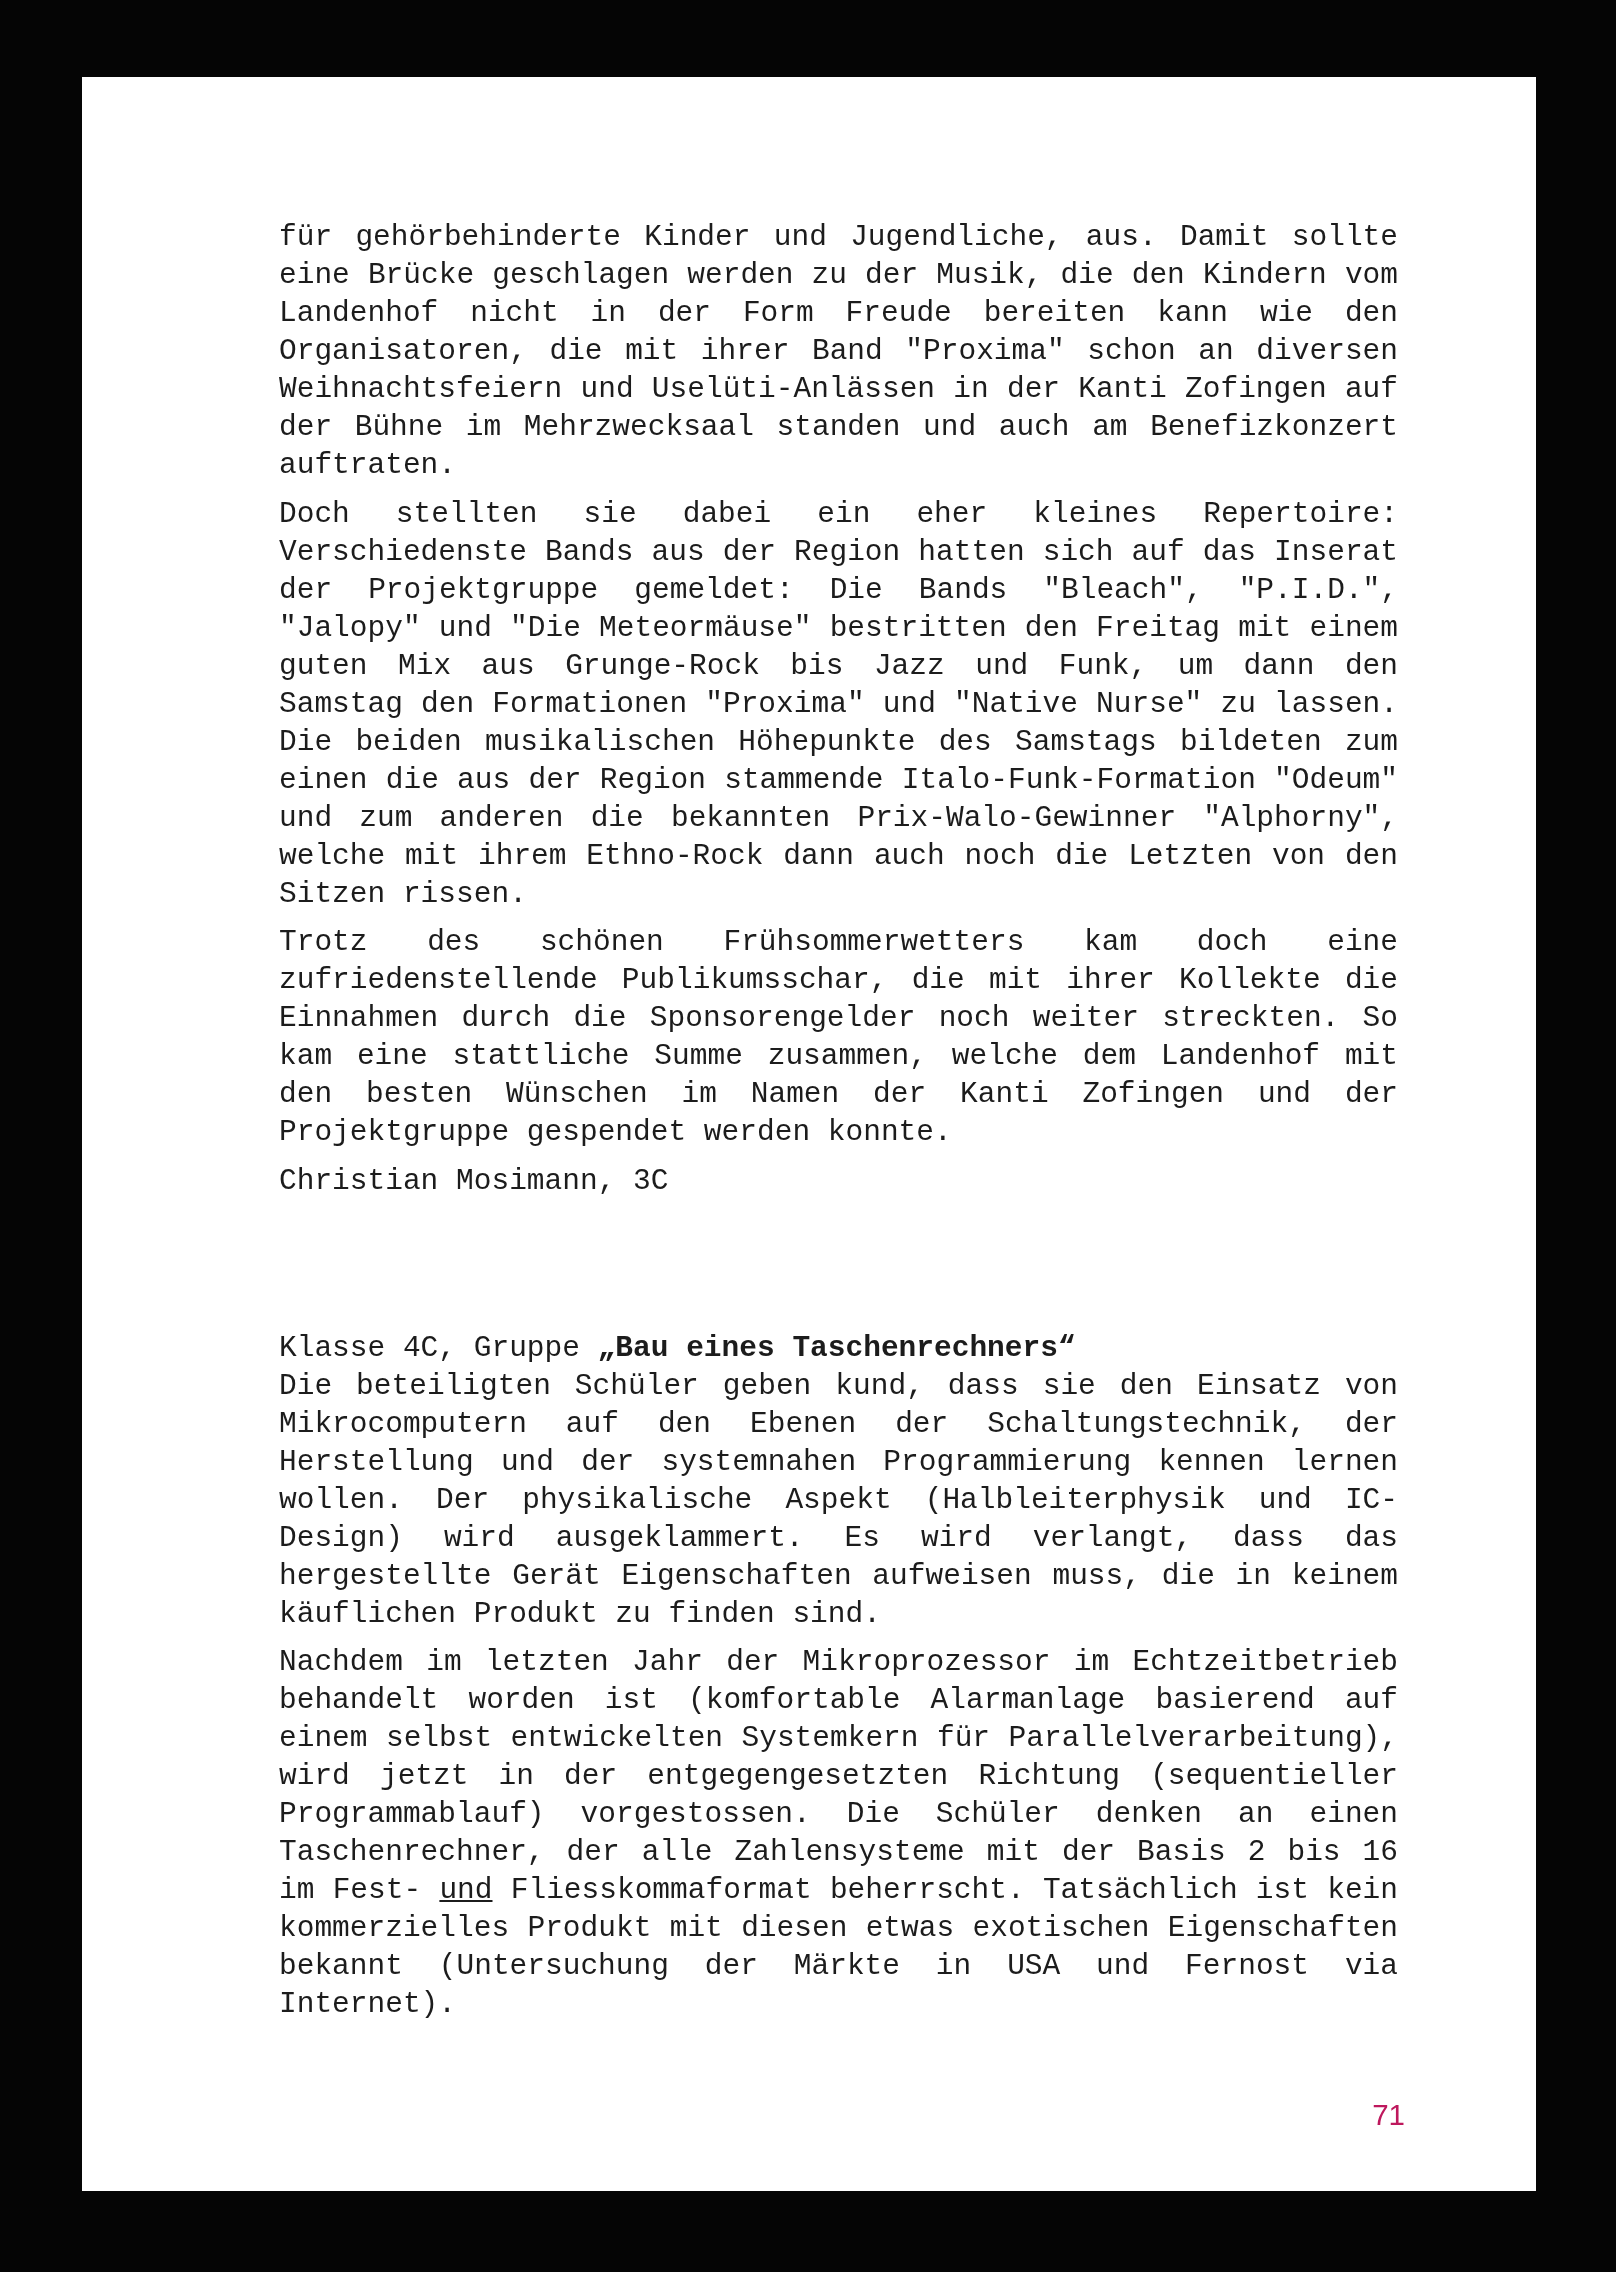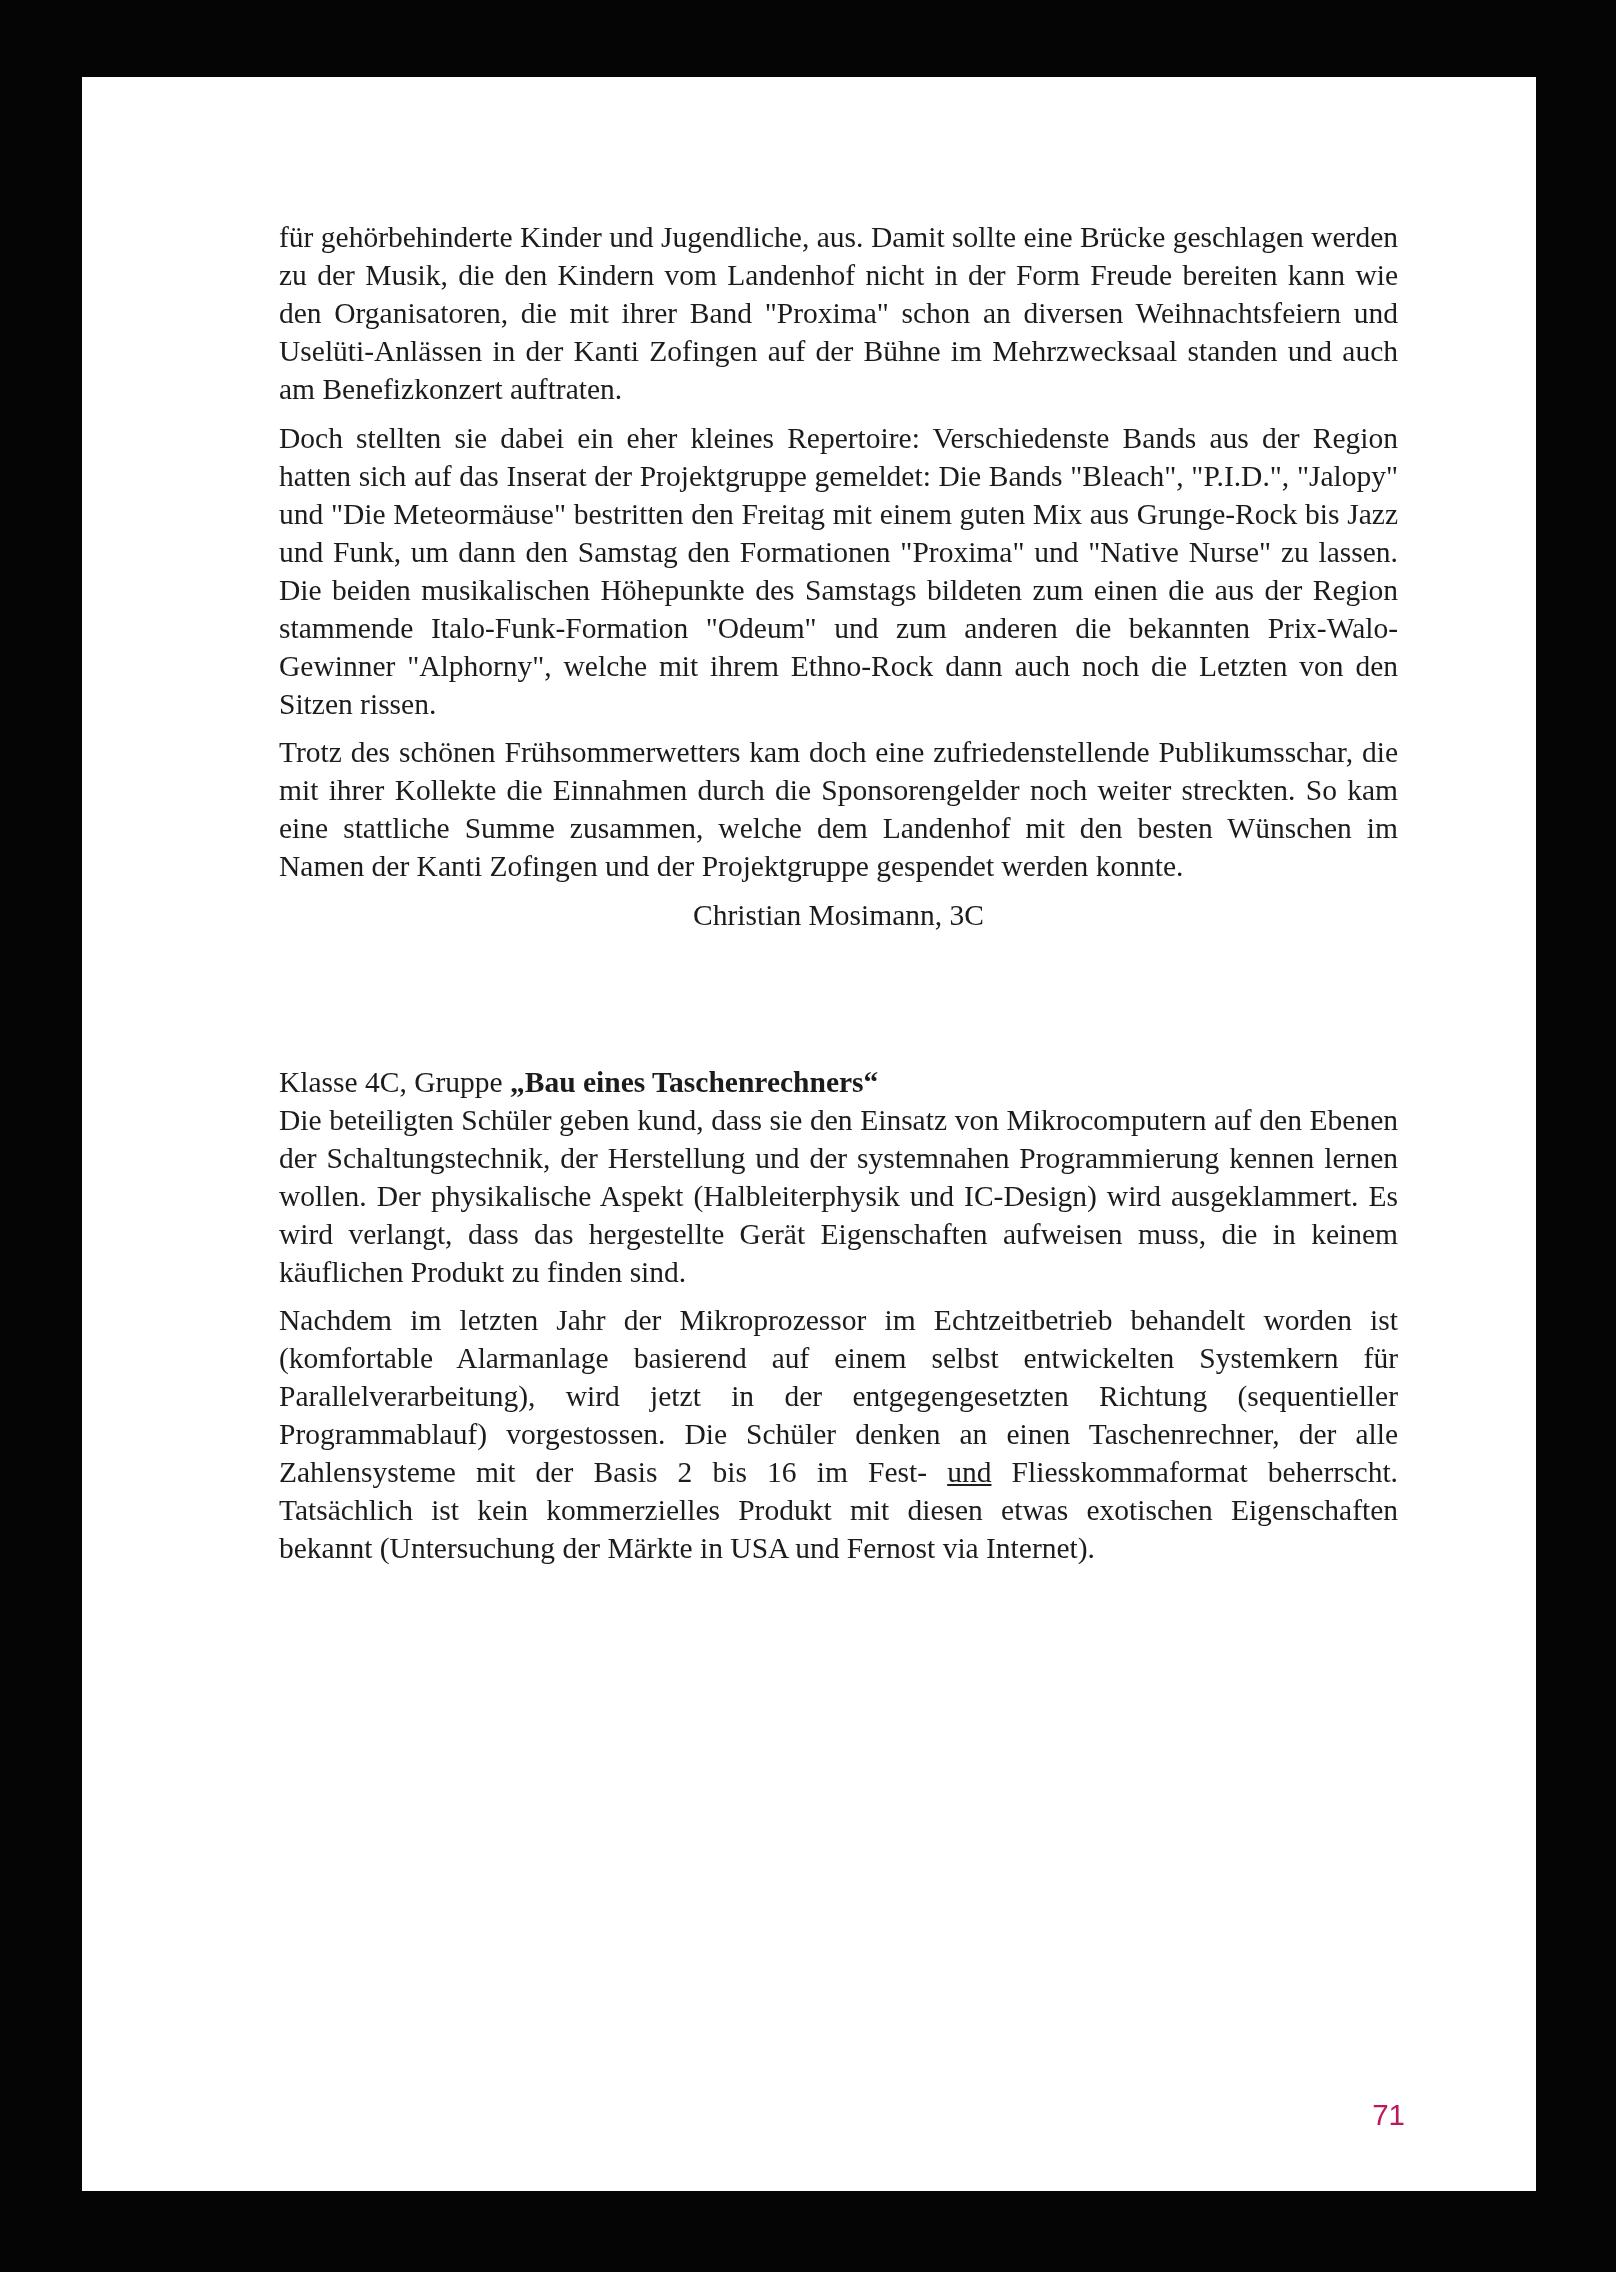--- a/index.html
+++ b/index.html
@@ -12,32 +12,32 @@
     .page {
       position: absolute;
       left: 82px; top: 77px;
       width: 1454px; height: 2114px;
       background: #ffffff;
     }
     .content {
       position: absolute;
       left: 197px; top: 141px;
       width: 1119px;
-      font-family: Liberation Serif, serif;
+      font-family: Liberation Mono, monospace;
       font-size: 29.5px;
       line-height: 38px;
       color: #1c1c1c;
     }
     .para {
       margin: 0 0 10.5px 0;
       text-align: justify;
       hyphens: none;
     }
     .signature {
-      text-align: center;
+      text-align: left;
     }
     .section-heading {
       margin-top: 129px;
       margin-bottom: 0;
     }
     .section-heading .bold { font-weight: bold; }
     .section-sub { margin: 0 0 10.5px 0; }
     .u { text-decoration: underline; }
     .page-number {
       position: absolute;

